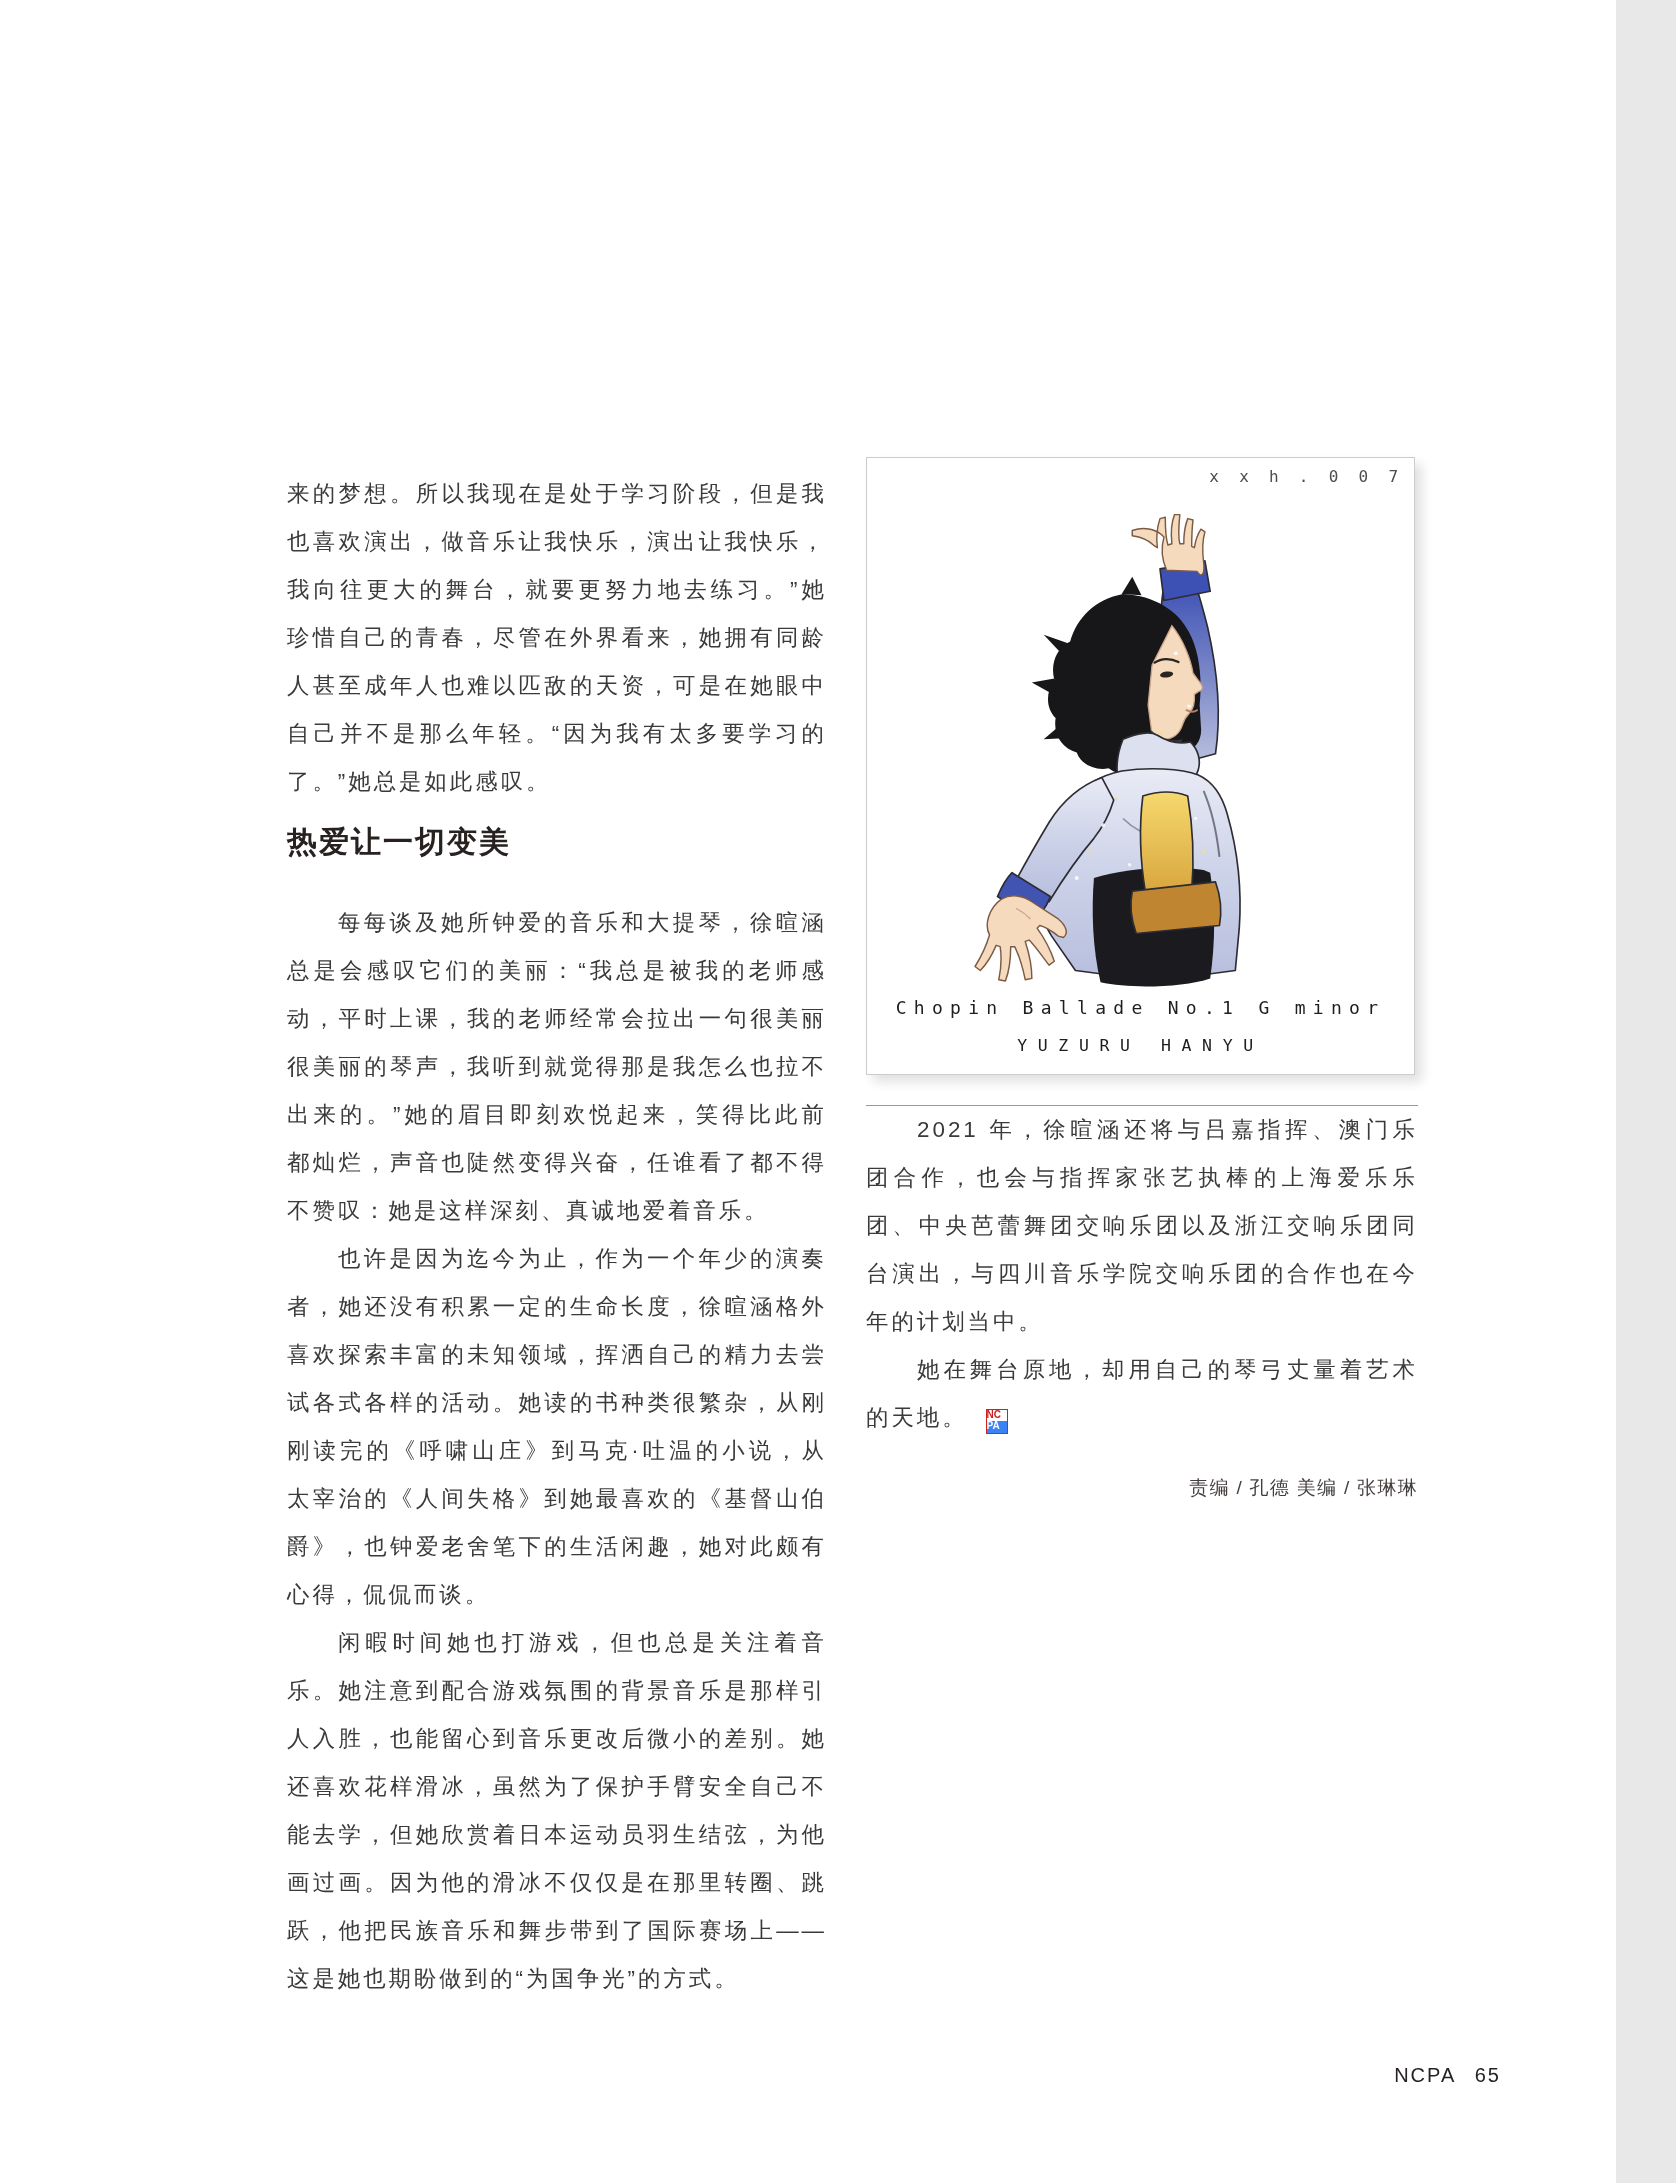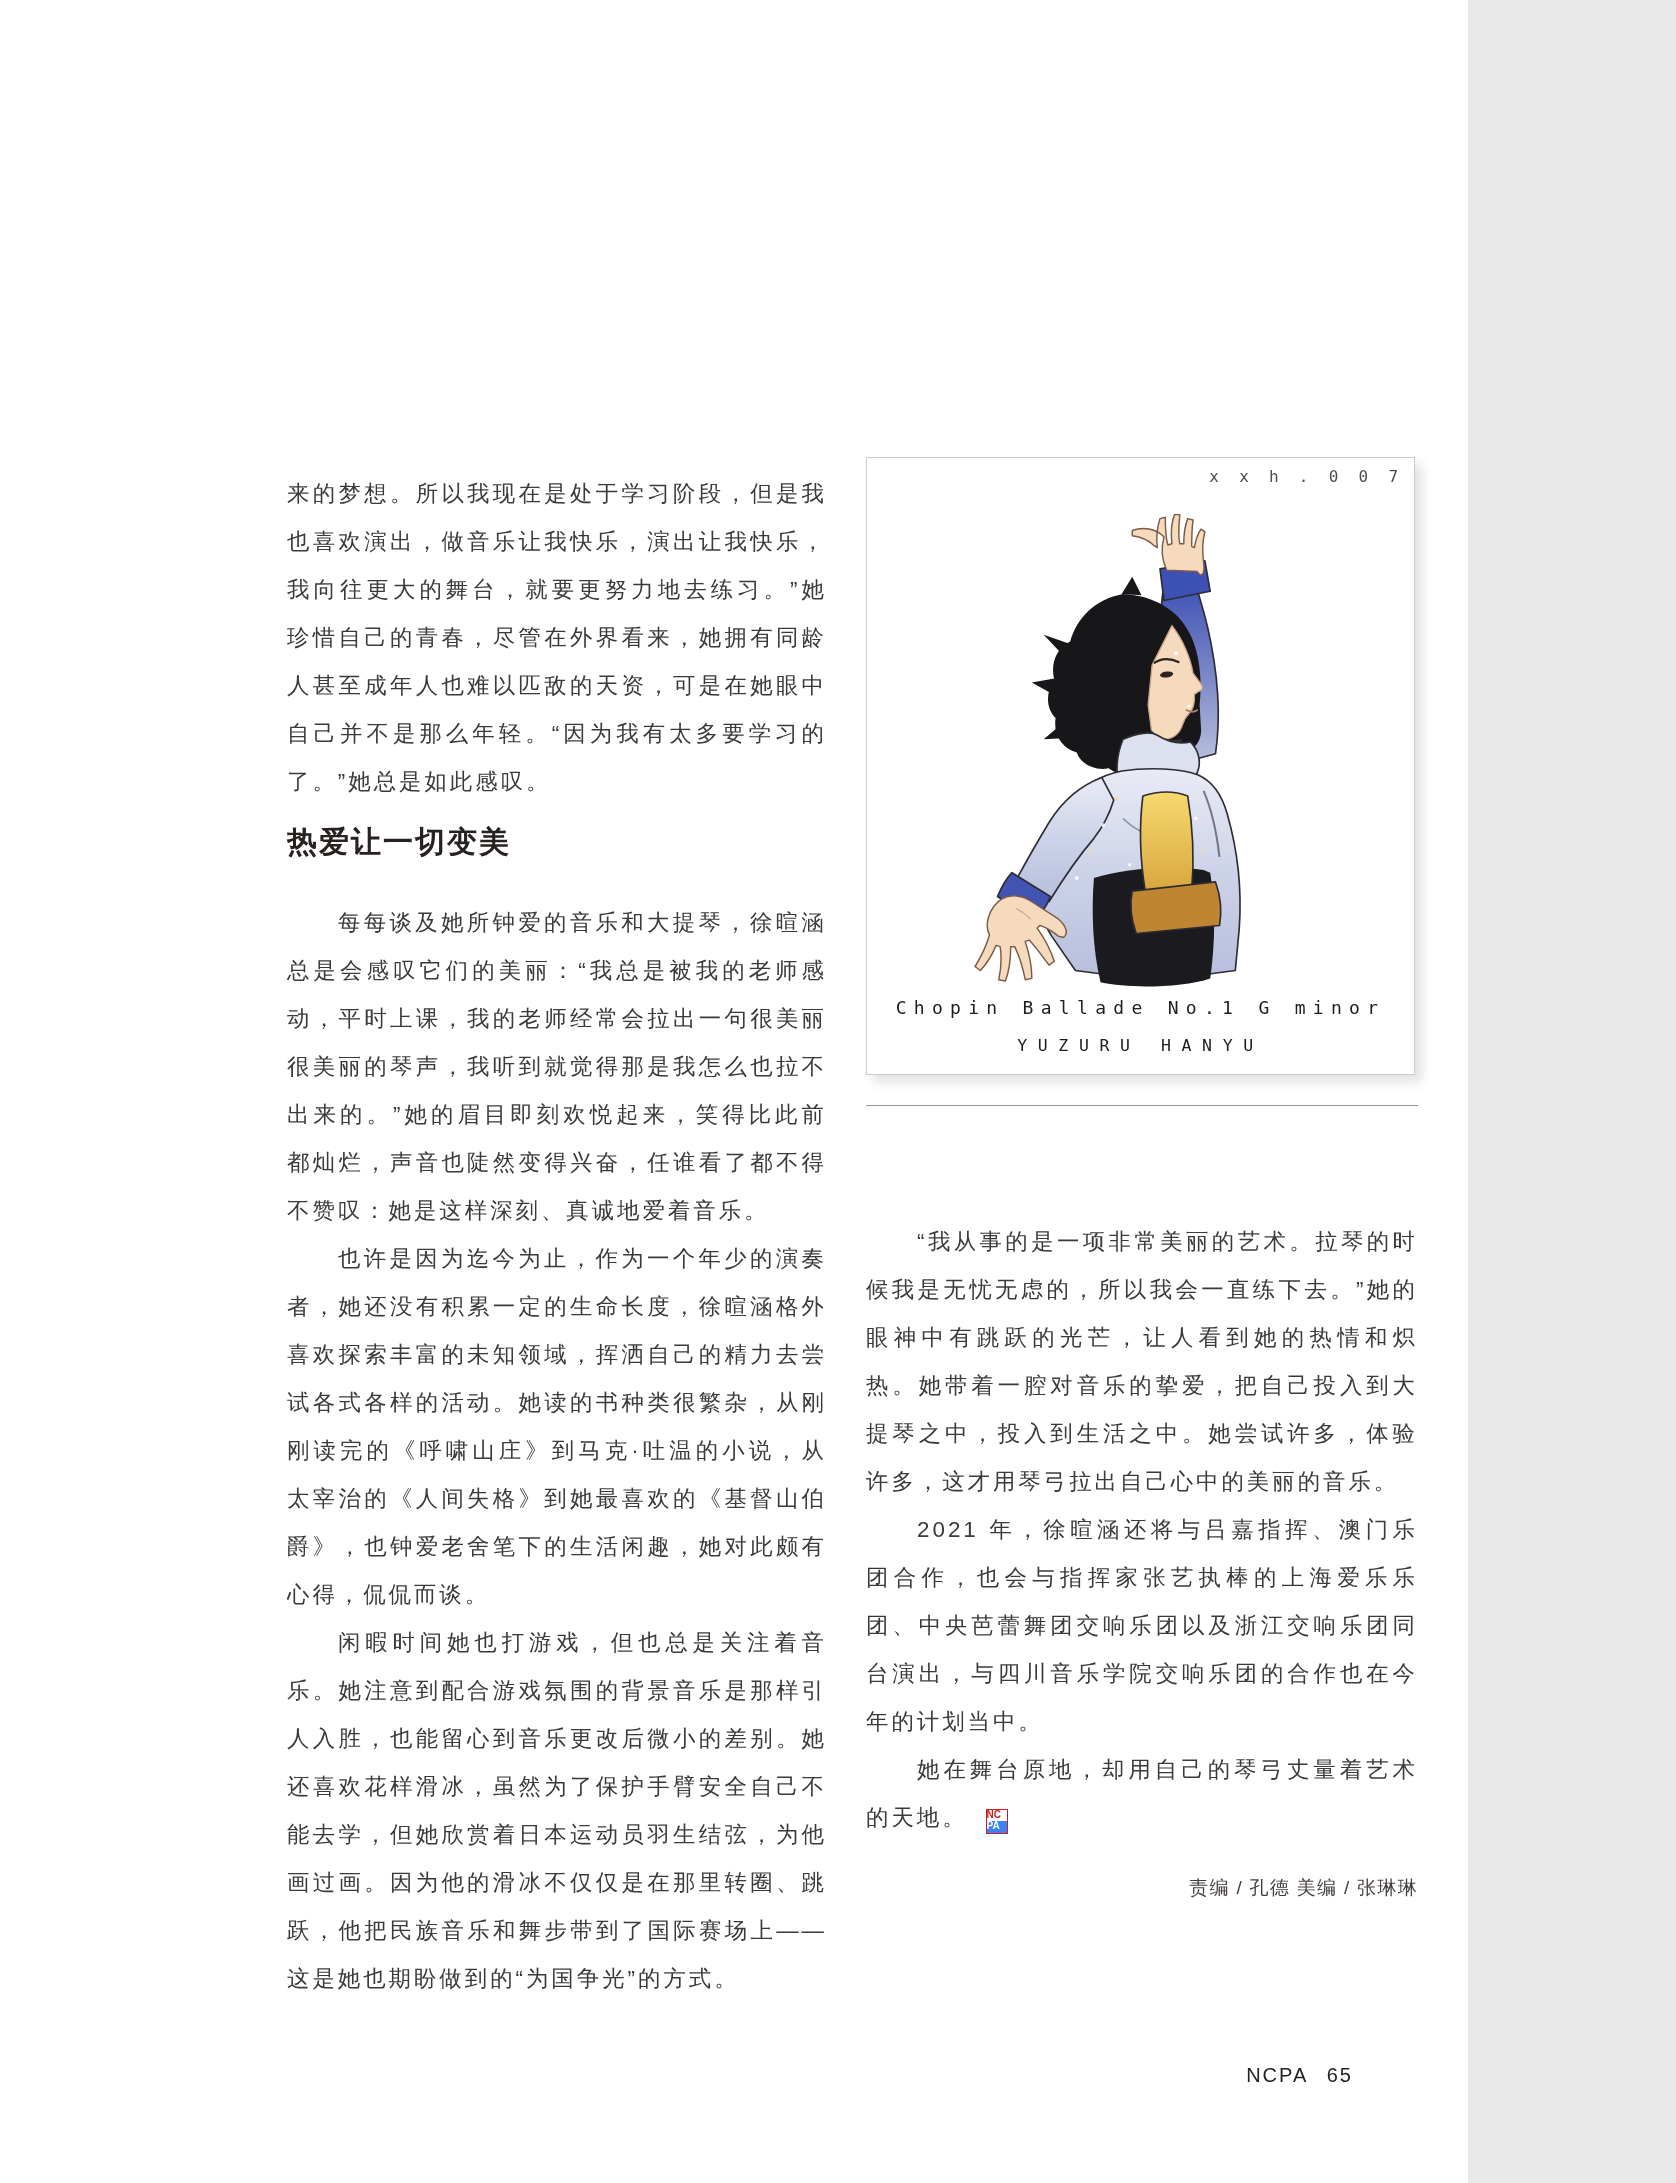--- a/index.html
+++ b/index.html
@@ -1,18 +1,18 @@
 <!DOCTYPE html>
 <html style="font-size:10.6px"><head>
 <meta charset="utf-8">
 <style>
   html, body { margin: 0; padding: 0; background: #e8e8e8; }
   .page {
     position: relative;
-    width: 1468px;
+    width: 1616px;
     height: 2183px;
     background: #ffffff;
     font-family: "Liberation Sans", "DejaVu Sans", sans-serif;
     color: #3a3a3a;
     overflow: hidden;
   }
 
   
   .col { position: absolute; }
   .col-left  { left: 287px;  top: 470px;  width: 540px; }
@@ -264,21 +264,20 @@
             <circle cx="280" cy="520" r="2"></circle>
         </g>
       </svg>
 
       <div class="artwork-title">Chopin Ballade No.1 G minor</div>
       <div class="artwork-subtitle">YUZURU HANYU</div>
     </figure>
 
     <hr class="caption-rule">
 
-    <p class="body-text first-body">“我从事的是一项非常美丽的艺术。拉琴的时候我是无忧无虑的，所以我会一直练下去。”她的眼神中有跳跃的光芒，让人看到她的热情和炽热。她带着一腔对音乐的挚爱，把自己投入到大提琴之中，投入到生活之中。她尝试许多，体验许多，这才用琴弓拉出自己心中的美丽的音乐。</p>
     <p class="body-text">2021 年，徐暄涵还将与吕嘉指挥、澳门乐团合作，也会与指挥家张艺执棒的上海爱乐乐团、中央芭蕾舞团交响乐团以及浙江交响乐团同台演出，与四川音乐学院交响乐团的合作也在今年的计划当中。</p>
     <p class="body-text"><span>她在舞台原地，却用自己的琴弓丈量着艺术的天地。</span><span class="ncpa-mark"><span class="ncpa-top">NC</span><span class="ncpa-bottom">PA</span></span></p>
 
     <div class="credits">责编 / 孔德  美编 / 张琳琳</div>
   </div>
 
   <div class="footer">
     <span>NCPA</span><span class="page-number">65</span>
   </div>
 

